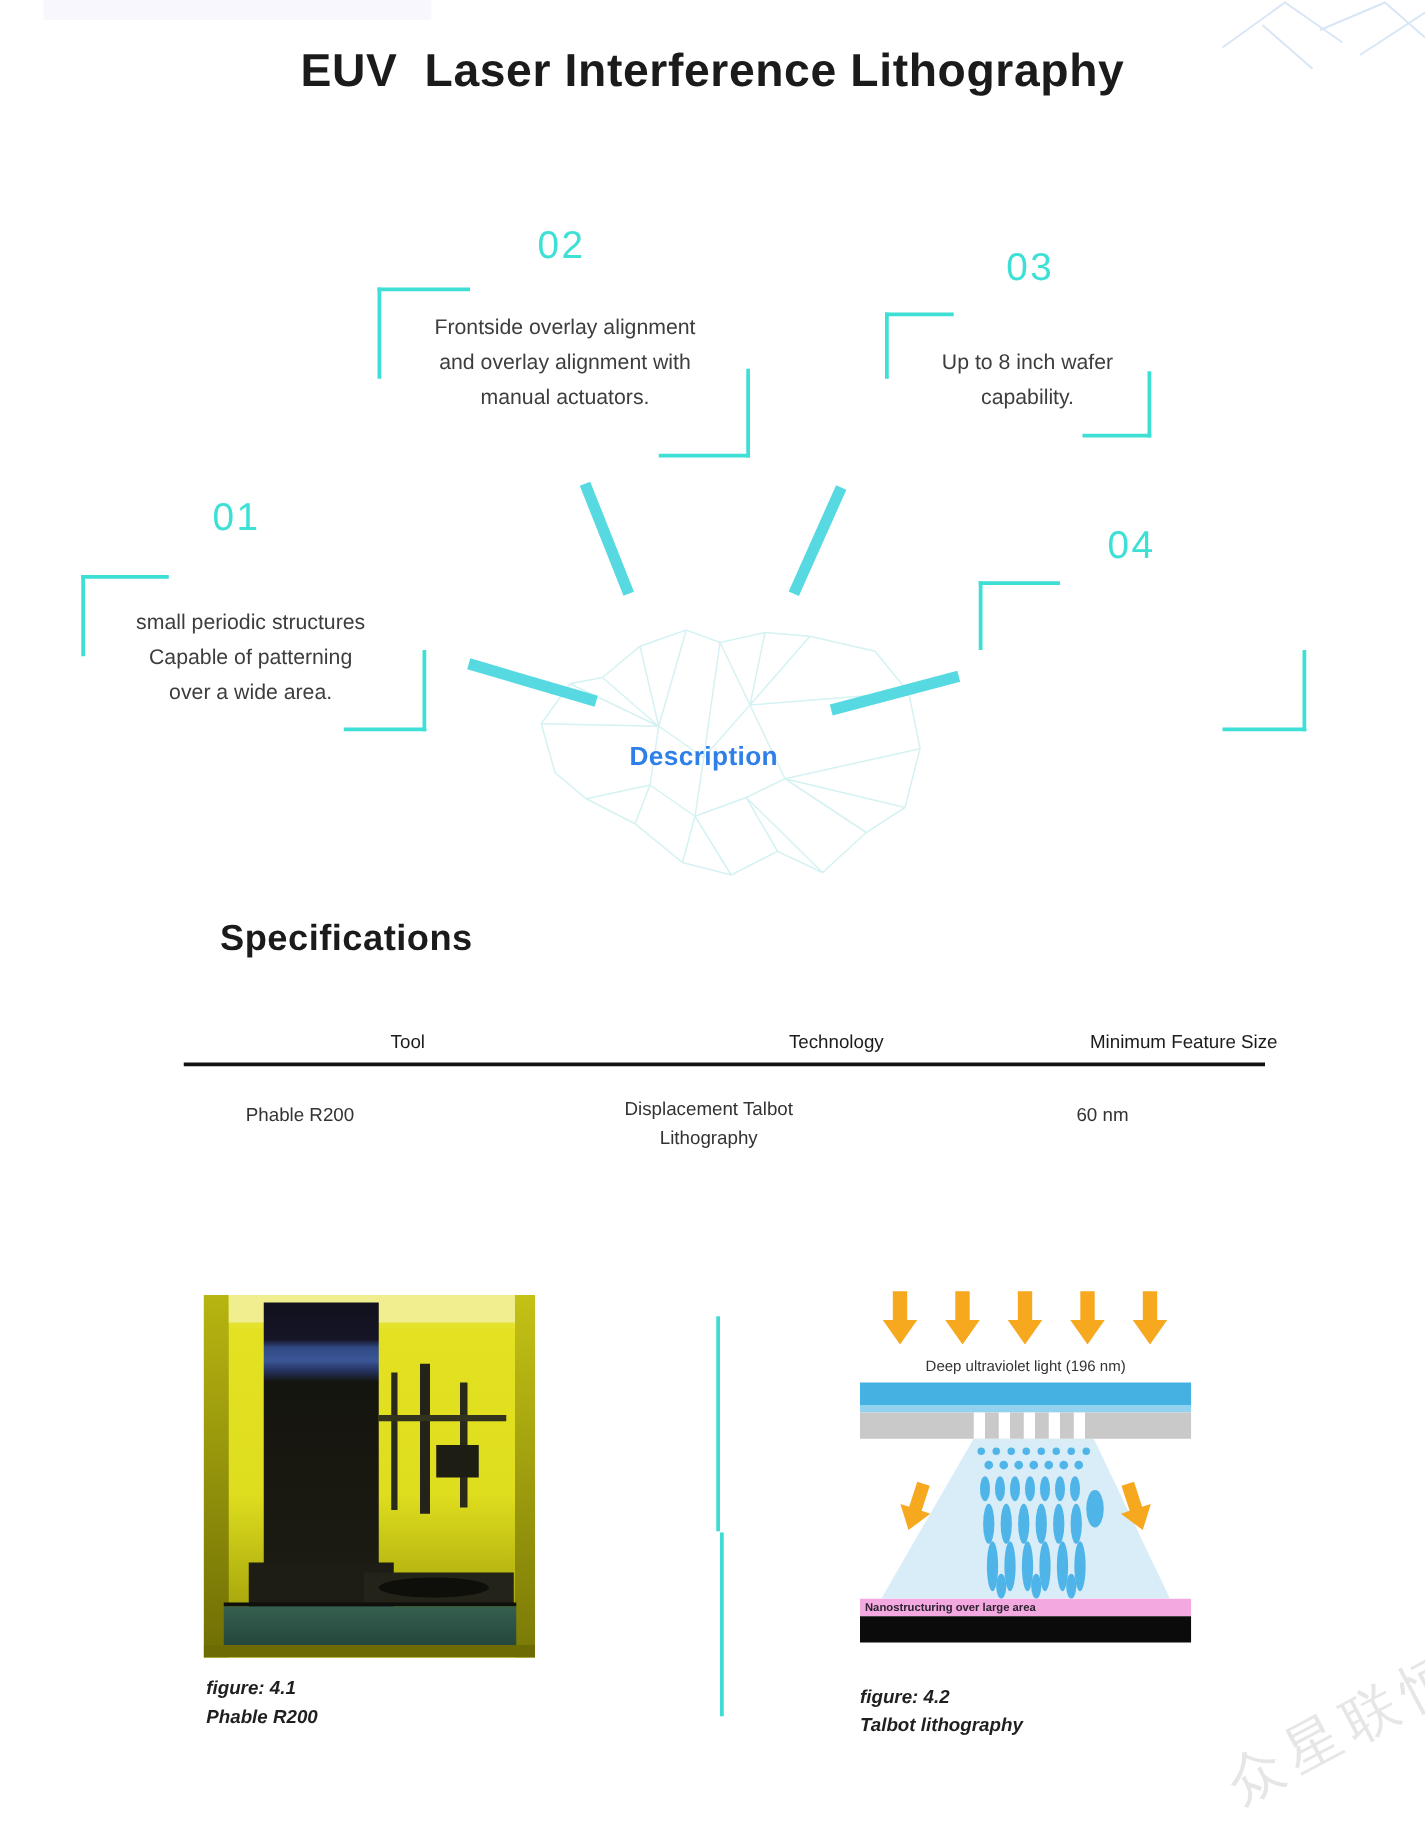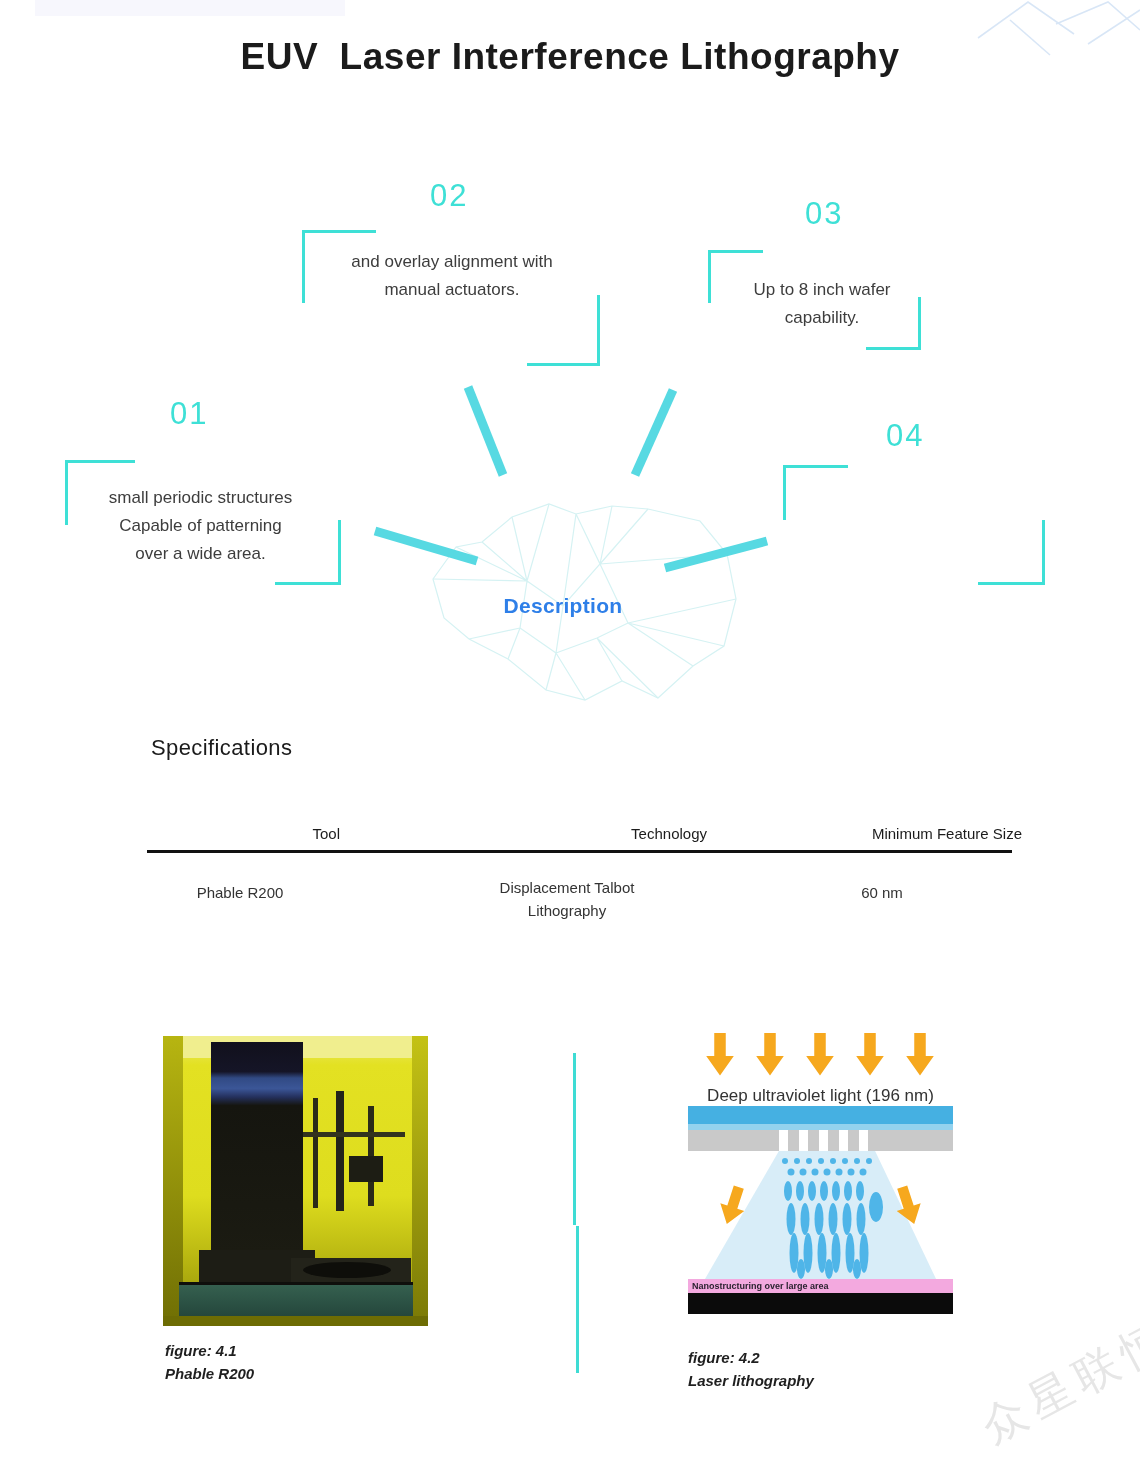--- a/index.html
+++ b/index.html
@@ -26,33 +26,33 @@
   .callout-text{
     font-size:17px;line-height:28px;color:#3d3d3d;text-align:center;
   }
 
   .desc-label{
     left:488px;top:594px;width:150px;text-align:center;
     font-size:21px;font-weight:700;color:#2e7fe8;letter-spacing:.3px;
   }
 
   
-  .spec-heading{left:151px;top:735px;font-size:22px;font-weight:400;color:#1b1b1b;letter-spacing:.4px;}
+  .spec-heading{left:176px;top:735px;font-size:29px;font-weight:700;color:#1b1b1b;letter-spacing:.4px;}
   .th{font-size:15px;font-weight:400;color:#1c1c1c;text-align:right;}
   .td{font-size:15px;color:#333;text-align:center;line-height:23px;}
   .table-rule{left:147px;top:850px;width:865px;height:3px;background:#121212;}
 
   
   .fig1{left:163px;top:1036px;width:265px;height:290px;overflow:hidden;background:#dedd1e;}
   .fig2{left:688px;top:1030px;width:265px;height:290px;background:#ffffff;overflow:hidden;}
   .caption{font-size:15px;font-weight:700;font-style:italic;color:#1f1f1f;}
   .divider-seg{background:#3edcd4;}
 
   
-  .duv-label{left:0;top:56px;width:265px;text-align:center;font-size:17px;color:#333;}
+  .duv-label{left:0;top:56px;width:265px;text-align:center;font-size:12px;color:#333;}
   .blue-bar{left:0;top:76px;width:265px;height:24px;
     background:linear-gradient(180deg,#45b0e2 0%,#45b0e2 74%,#93d2ee 74%,#93d2ee 100%);}
   .gray-bar{left:0;top:100px;width:265px;height:21px;background:#c9c9c9;}
   .slit{position:absolute;top:0;width:9px;height:21px;background:#ffffff;}
   .cone{left:0;top:121px;width:265px;height:128px;background:#d8edf8;
     clip-path:polygon(34.3% 0%,70.6% 0%,93.6% 100%,6.4% 100%);}
   .nano-bar{left:0;top:249px;width:265px;height:14px;background:#f3a9df;
     font-size:9px;font-weight:700;color:#2b2230;line-height:14px;padding-left:4px;box-sizing:border-box;}
   .substrate-bar{left:0;top:263px;width:265px;height:21px;background:#0b0b0b;}
   .side-arrow{width:40px;height:52px;}
@@ -88,20 +88,21 @@
   <div class="abs callout-text" style="left:78px;top:484px;width:245px;">
     <div>small periodic structures</div>
     <div>Capable of patterning</div>
     <div>over a wide area.</div>
   </div>
 
   <div class="abs callout-number" style="left:430px;top:178px;">02</div>
   <div class="abs bracket-tl" style="left:302px;top:230px;width:71px;height:70px;"></div>
   <div class="abs bracket-br" style="left:527px;top:295px;width:70px;height:68px;"></div>
   <div class="abs callout-text" style="left:327px;top:248px;width:250px;">
+    <div>Frontside overlay alignment</div>
     <div>and overlay alignment with</div>
     <div>manual actuators.</div>
   </div>
 
   <div class="abs callout-number" style="left:805px;top:196px;">03</div>
   <div class="abs bracket-tl" style="left:708px;top:250px;width:52px;height:50px;"></div>
   <div class="abs bracket-br" style="left:866px;top:297px;width:52px;height:50px;"></div>
   <div class="abs callout-text" style="left:722px;top:276px;width:200px;text-align:center;">
     <div>Up to 8 inch wafer</div>
     <div>capability.</div>
@@ -235,17 +236,17 @@
     <svg class="abs side-arrow" style="left:201px;top:152px;transform:rotate(-18deg);" width="40" height="52">
       <path transform="translate(20,4) scale(1.05)" d="M-5,0 L5,0 L5,20 L12,20 L0,37 L-12,20 L-5,20 Z" fill="#f6a81e"></path>
     </svg>
     <div class="abs nano-bar">Nanostructuring  over large area</div>
     <div class="abs substrate-bar"></div>
   </div>
 
   <div class="abs caption" style="left:165px;top:1342px;">figure: 4.1</div>
   <div class="abs caption" style="left:165px;top:1365px;">Phable R200</div>
   <div class="abs caption" style="left:688px;top:1349px;">figure: 4.2</div>
-  <div class="abs caption" style="left:688px;top:1372px;">Laser lithography</div>
+  <div class="abs caption" style="left:688px;top:1372px;">Talbot lithography</div>
 
   <div class="abs watermark">众星联恒</div>
 
 </div>
 
 </body></html>

